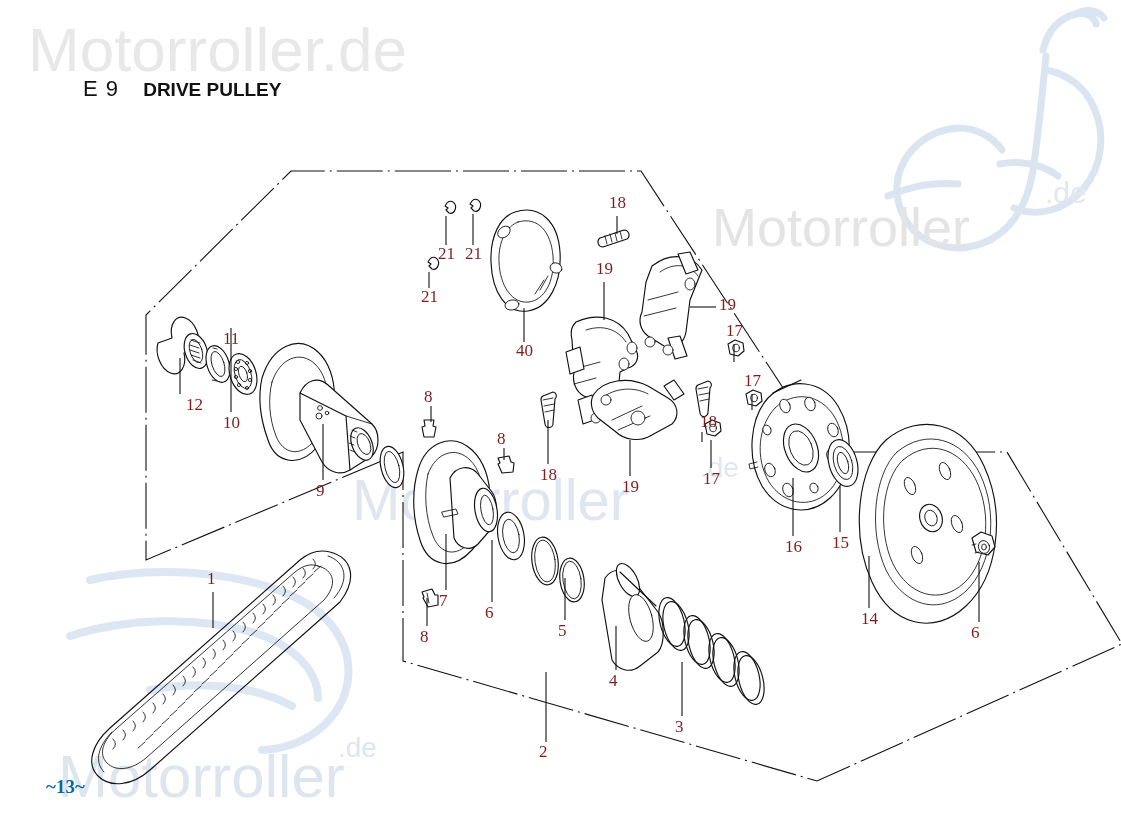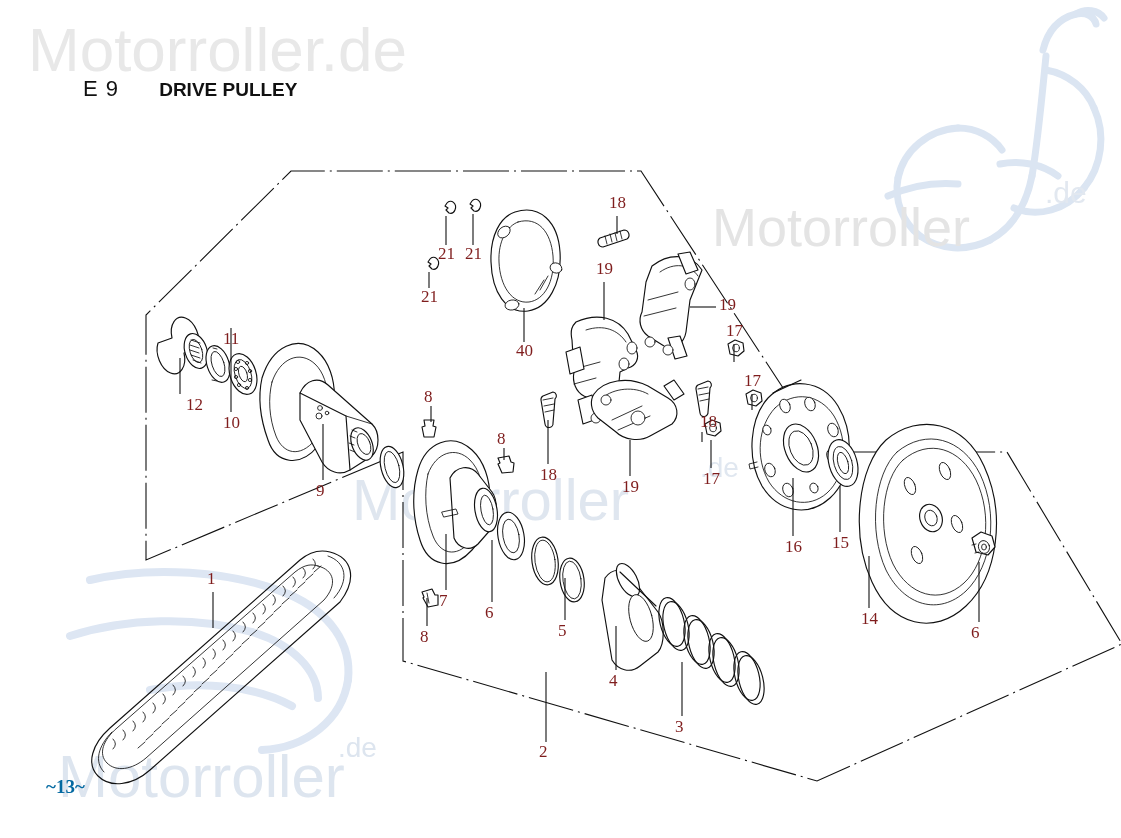--- a/index.html
+++ b/index.html
@@ -17,21 +17,21 @@
   .wm-mid2{left:352px;top:466px;font-size:58px;color:#dfe6ef;}
   .wm-bot{left:58px;top:742px;font-size:60px;color:#dde5ef;}
   .wm-de-1{left:1045px;top:176px;font-size:30px;color:#e2e8f0;}
   .wm-de-2{left:700px;top:452px;font-size:28px;color:#e0e7f0;}
   .wm-de-3{left:338px;top:732px;font-size:28px;color:#dde5ef;}
 
   
   #title{position:absolute;left:83px;top:76px;font-size:21px;color:#111;
          font-weight:700;letter-spacing:.2px;}
   #title .code{font-weight:400;font-size:22px;letter-spacing:1px;}
-  #title .name{font-weight:700;font-size:19px;letter-spacing:0px;margin-left:16px;}
+  #title .name{font-weight:700;font-size:19px;letter-spacing:0px;}
 
   #pagenum{position:absolute;left:46px;top:776px;font-size:19px;
            font-family:"Liberation Serif",serif;font-weight:700;color:#0369a1;}
 
   
   #art{position:absolute;left:0;top:0;width:1121px;height:838px;}
   .ln{fill:none;stroke:#111;stroke-width:1.15;stroke-linecap:round;stroke-linejoin:round;}
   .ln-t{fill:none;stroke:#111;stroke-width:0.85;stroke-linecap:round;stroke-linejoin:round;}
   .ln-f{fill:#fff;stroke:#111;stroke-width:1.15;stroke-linejoin:round;stroke-linecap:round;}
   .ln-ft{fill:#fff;stroke:#111;stroke-width:0.85;stroke-linejoin:round;stroke-linecap:round;}

